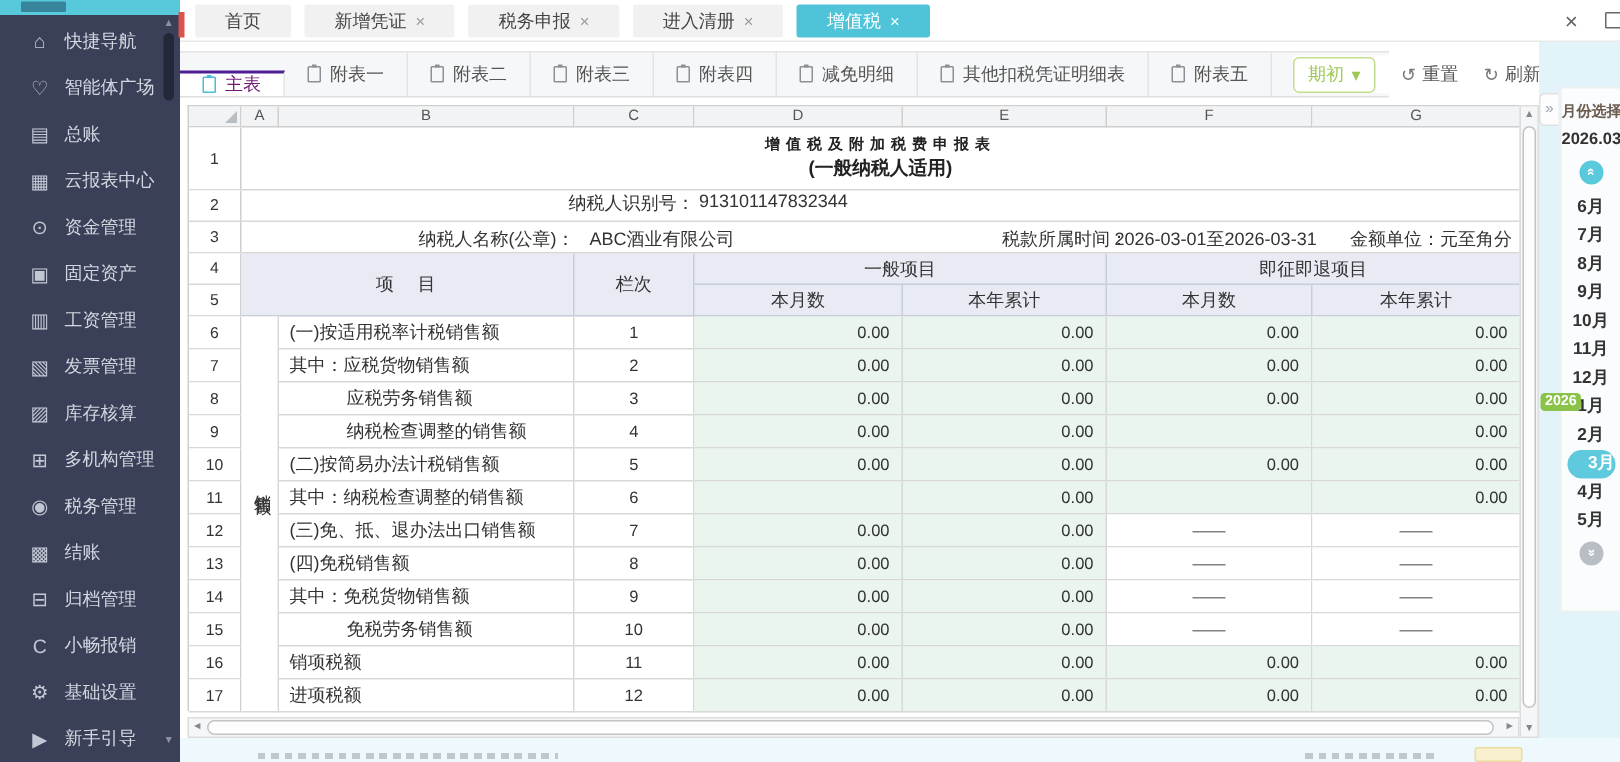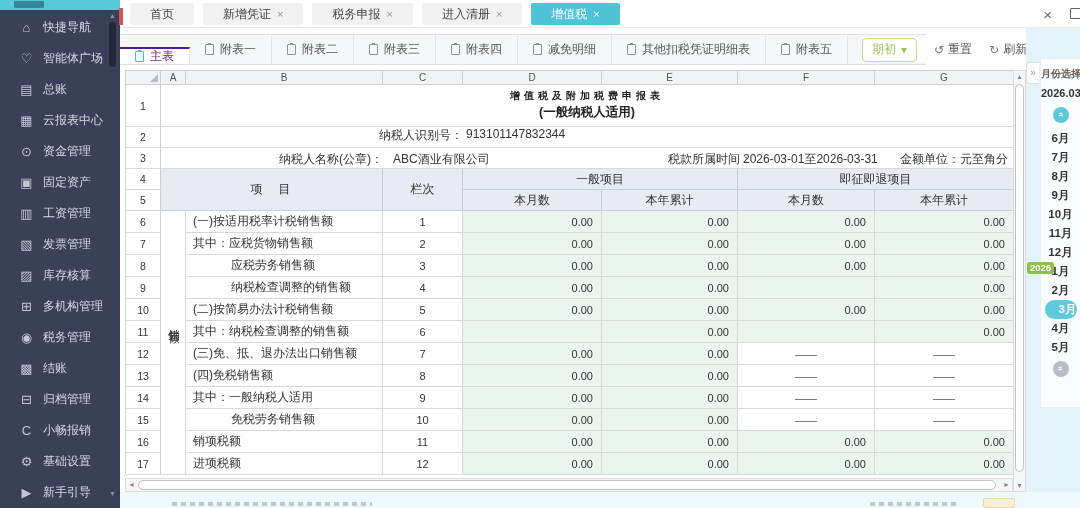--- a/index.html
+++ b/index.html
@@ -410,21 +410,21 @@
             </div>
             <div class="drow">
               <div class="cb">(四)免税销售额</div>
               <div class="cc">8</div>
               <div class="cv w0">0.00</div>
               <div class="cv w1">0.00</div>
               <div class="cv w2 dash">——</div>
               <div class="cv w3 dash">——</div>
             </div>
             <div class="drow">
-              <div class="cb">其中：一般纳税人适用</div>
+              <div class="cb">其中：免税货物销售额</div>
               <div class="cc">9</div>
               <div class="cv w0">0.00</div>
               <div class="cv w1">0.00</div>
               <div class="cv w2 dash">——</div>
               <div class="cv w3 dash">——</div>
             </div>
             <div class="drow">
               <div class="cb ind">免税劳务销售额</div>
               <div class="cc">10</div>
               <div class="cv w0">0.00</div>

